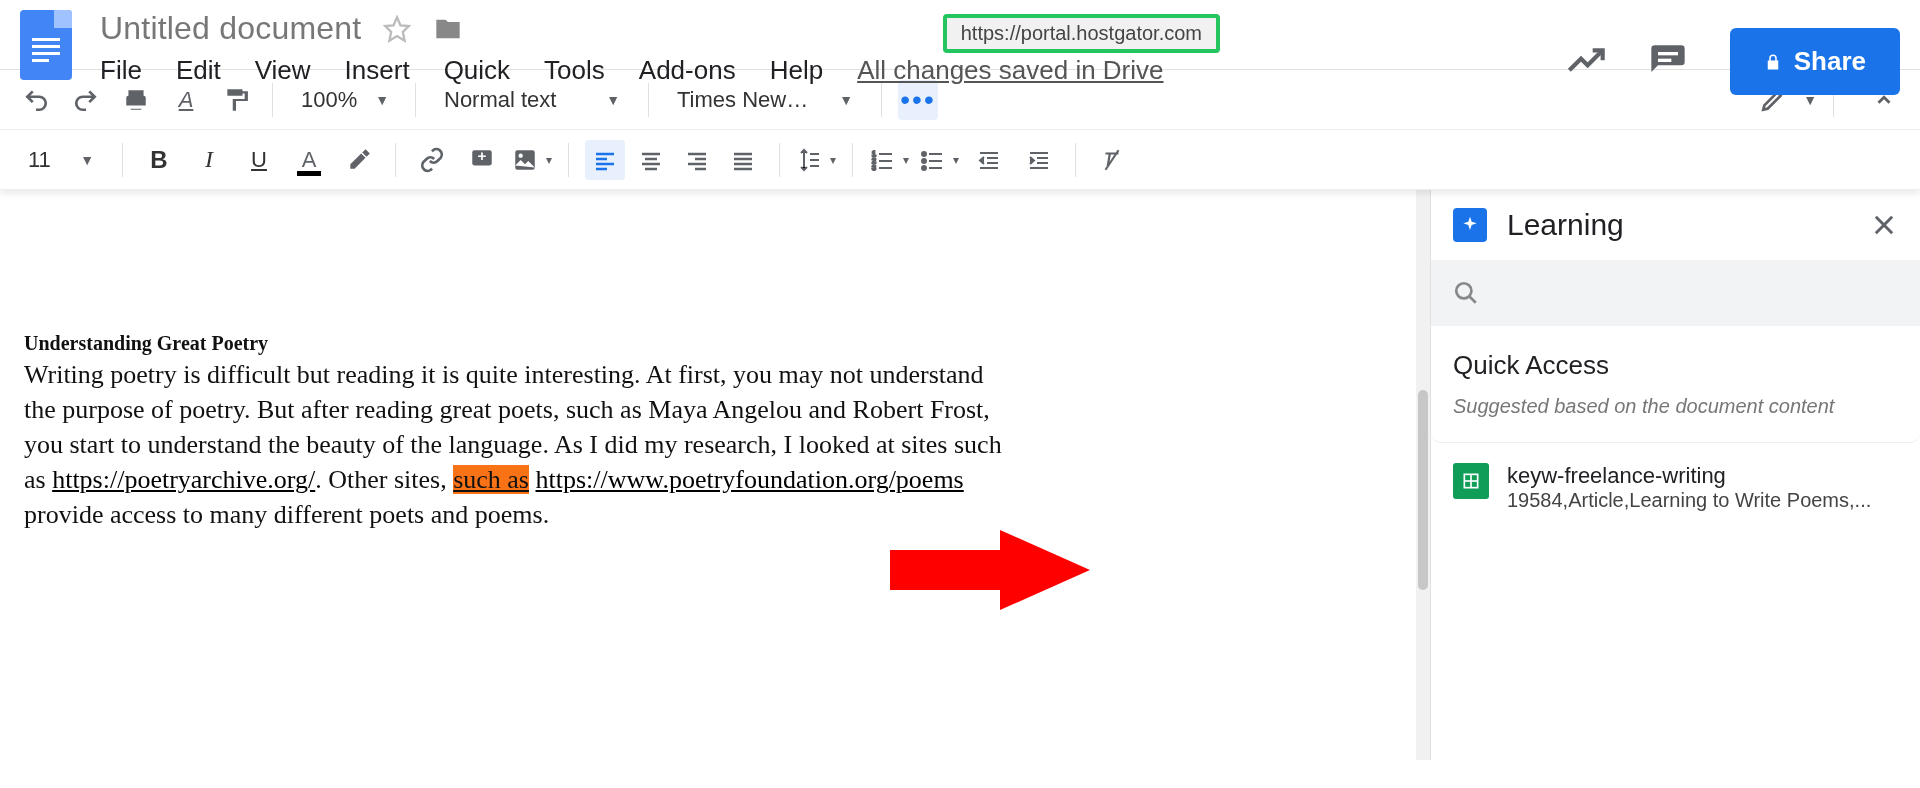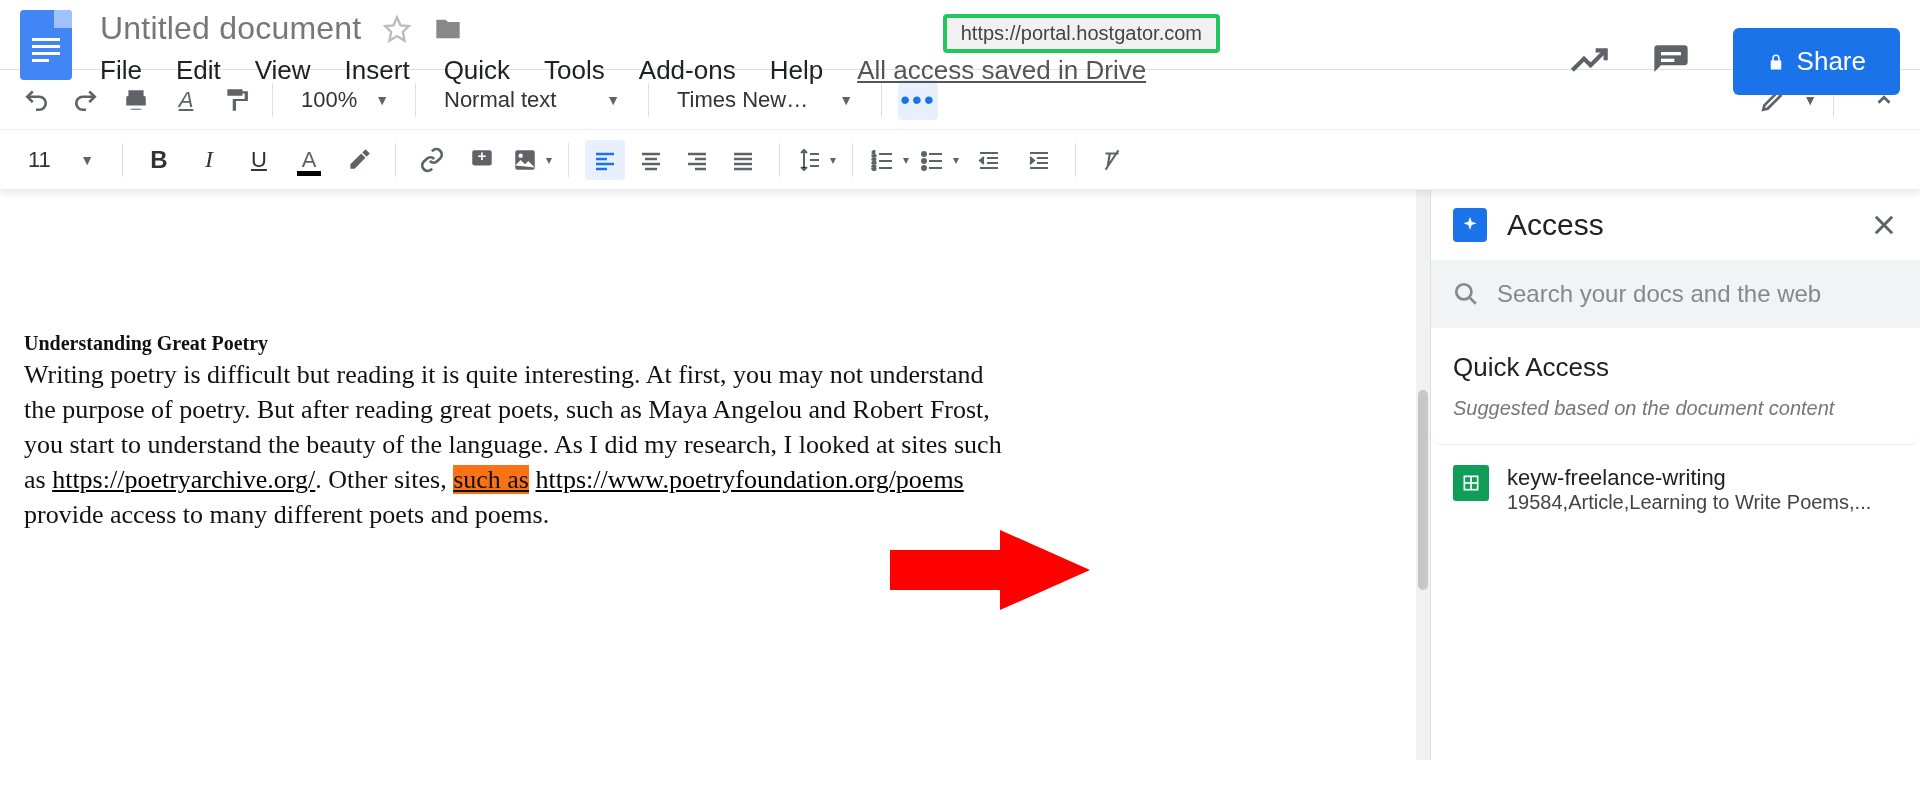--- a/index.html
+++ b/index.html
@@ -17,21 +17,21 @@
 .star-icon svg, .folder-icon svg { display: block; }
 .menu-row { display: flex; gap: 34px; margin-top: 8px; font-size: 26px; color: #202124; }
 .menu-row .menu-item { cursor: pointer; }
 .saved { text-decoration: underline; color: #555; }
 
 .url-chip { position: absolute; top: 14px; right: 700px; left: auto; }
 .url-chip-inner { background: #f1f1f1; border: 4px solid #22c55e; border-radius: 4px; padding: 4px 14px; font-size: 20px; color: #444; }
 
 .header-right { display: flex; align-items: center; gap: 42px; margin-left: auto; padding-top: 18px; }
 .trend-icon, .comment-icon { color: #5f6368; }
-.share-btn { background: #1a73e8; color: #fff; border: none; border-radius: 6px; font-size: 26px; font-weight: 400; padding: 18px 34px; display: flex; align-items: center; gap: 12px; cursor: pointer; }
+.share-btn { background: #1a73e8; color: #fff; border: none; border-radius: 6px; font-size: 26px; font-weight: 700; padding: 18px 34px; display: flex; align-items: center; gap: 12px; cursor: pointer; }
 .lock-icon { width: 18px; height: 18px; }
 
 
 .toolbar1, .toolbar2 { display: flex; align-items: center; height: 60px; padding: 0 16px; gap: 10px; border-bottom: 1px solid #eee; }
 .toolbar2 { box-shadow: 0 4px 6px rgba(0,0,0,.08); position: relative; z-index: 2; }
 .tb-btn { width: 40px; height: 40px; display: flex; align-items: center; justify-content: center; color: #5f6368; cursor: pointer; border-radius: 4px; }
 .tb-sep { width: 1px; height: 34px; background: #e0e0e0; margin: 0 6px; }
 .tb-select { display: flex; align-items: center; justify-content: space-between; height: 40px; padding: 0 12px; border-radius: 4px; cursor: pointer; color: #333; font-size: 22px; gap: 18px; }
 .tb-select.small { width: 110px; }
 .tb-select.medium { width: 200px; }
@@ -116,21 +116,21 @@
     </div>
     <div class="menu-row">
       <span class="menu-item">File</span>
       <span class="menu-item">Edit</span>
       <span class="menu-item">View</span>
       <span class="menu-item">Insert</span>
       <span class="menu-item">Quick</span>
       <span class="menu-item">Tools</span>
       <span class="menu-item">Add-ons</span>
       <span class="menu-item">Help</span>
-      <span class="saved">All access saved in Drive</span>
+      <span class="saved">All changes saved in Drive</span>
     </div>
   </div>
 
   <div class="url-chip">
     <div class="url-chip-inner">https://portal.hostgator.com</div>
   </div>
 
   <div class="header-right">
     <span class="trend-icon">
       <svg width="40" height="40" viewBox="0 0 24 24" fill="none" stroke="#5f6368" stroke-width="2.5">
@@ -371,34 +371,33 @@
       </div>
   </div>
 
   <div class="explore">
     <div class="explore-head">
       <div class="explore-logo">
         <svg width="20" height="20" viewBox="0 0 24 24" fill="#fff">
             <path d="M12 2l2 6 6 2-6 2-2 6-2-6-6-2 6-2 2-6z"></path>
           </svg>
       </div>
-      <div class="explore-title">Access</div>
+      <div class="explore-title">Learning</div>
       <div class="explore-close">
         <svg width="28" height="28" viewBox="0 0 24 24" stroke="#5f6368" stroke-width="2.5">
             <line x1="5" y1="5" x2="19" y2="19"></line>
             <line x1="19" y1="5" x2="5" y2="19"></line>
           </svg>
       </div>
     </div>
     <div class="explore-search">
       <svg width="26" height="26" viewBox="0 0 24 24" fill="none" stroke="#888" stroke-width="2.5">
           <circle cx="10" cy="10" r="7"></circle>
           <line x1="21" y1="21" x2="15" y2="15"></line>
         </svg>
-      <input type="text" placeholder="Search your docs and the web" style="">
     </div>
     <div class="explore-section">
       <div class="qa-title">Quick Access</div>
       <div class="qa-sub">Suggested based on the document content</div>
     </div>
     <div class="qa-item">
       <div class="sheets-icon">
         <svg width="20" height="20" viewBox="0 0 24 24" fill="#fff">
             <rect x="4" y="4" width="16" height="16" fill="none" stroke="#fff" stroke-width="2"></rect>
             <line x1="4" y1="12" x2="20" y2="12" stroke="#fff" stroke-width="2"></line>

